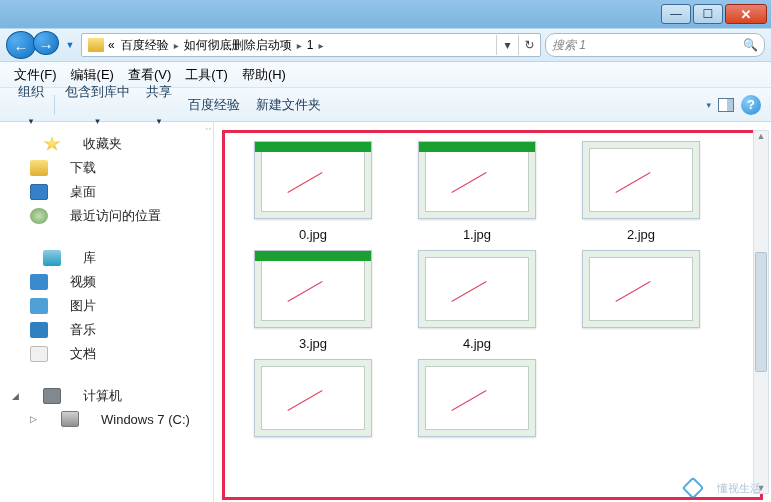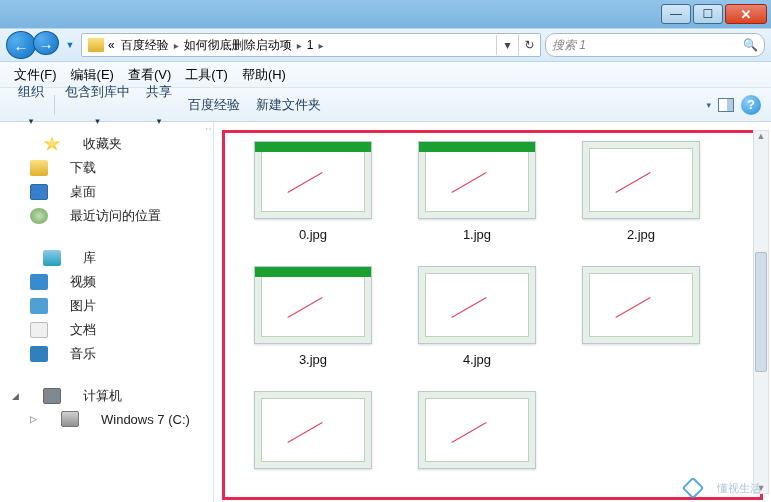--- a/index.html
+++ b/index.html
@@ -58,21 +58,21 @@
     .sico.video { background: #3a8ad0;}
     .sico.pic { background: #50a0d8;}
     .sico.doc { background: #f0f0f0; border: 1px solid #bbb;}
     .sico.music { background: #3080c0;}
     .sico.computer { background: #808890; border:1px solid #666;}
     .sico.drive { background: linear-gradient(#d0d0d0, #909090); border:1px solid #777;}
 
     
     .content { flex: 1; background: #fff; position: relative; padding: 8px; overflow: hidden;}
     .sel-frame { border: 3px solid #e62850; padding: 8px 6px; height: 370px; }
-    .thumbs { display: flex; flex-wrap: wrap; gap: 24px 24px; padding-left: 12px; }
+    .thumbs { display: flex; flex-wrap: wrap; gap: 8px 24px; padding-left: 12px; }
     .thumb { width: 140px; display: flex; flex-direction: column; align-items: center; gap: 8px; cursor: pointer;}
     .thumb-img { width: 118px; height: 78px; border: 1px solid #b8c8d4; background: #e6f0e6; position: relative; box-shadow: 0 1px 2px rgba(0,0,0,.15); overflow:hidden;}
     .thumb-img::before { content:""; position:absolute; inset:6px; background:#fff; border:1px solid #c0d0c0;}
     .thumb-img.green::after { content:""; position:absolute; left:0; right:0; top:0; height:10px; background:#1aa030;}
     .thumb-img.blue::after { content:""; position:absolute; left:10px; right:10px; top:10px; height:8px; background:#3a7ad0;}
     .thumb-img .line { position:absolute; width:40px; height:1px; background:#e04060; transform:rotate(-30deg); top:40px; left:30px;}
     .thumb-label { font-size: 13px; color: #111; }
     .content-scroll { position:absolute; right:2px; top:8px; bottom:8px; width:16px; background:#f0f3f6; border:1px solid #d8e0e8; display:flex; flex-direction:column; align-items:center; justify-content:space-between; font-size:9px; color:#888;}
     .scroll-thumb { width:12px; flex:0 0 120px; background:#d0dce6; border:1px solid #b0c0cc; border-radius:2px;}
 
@@ -201,26 +201,26 @@
         </div>
       <div class="side-item">
           <span class="sico video"></span>
           <span>视频</span>
         </div>
       <div class="side-item">
           <span class="sico pic"></span>
           <span>图片</span>
         </div>
       <div class="side-item">
+          <span class="sico music"></span>
+          <span>音乐</span>
+        </div>
+      <div class="side-item">
           <span class="sico doc"></span>
           <span>文档</span>
-        </div>
-      <div class="side-item">
-          <span class="sico music"></span>
-          <span>音乐</span>
         </div>
     </div>
     <div class="side-group">
       <div class="side-header">
           <span class="exp">◢</span>
           <span class="sico computer"></span>
           <span>计算机</span>
         </div>
       <div class="side-item">
           <span class="exp">▷</span>

